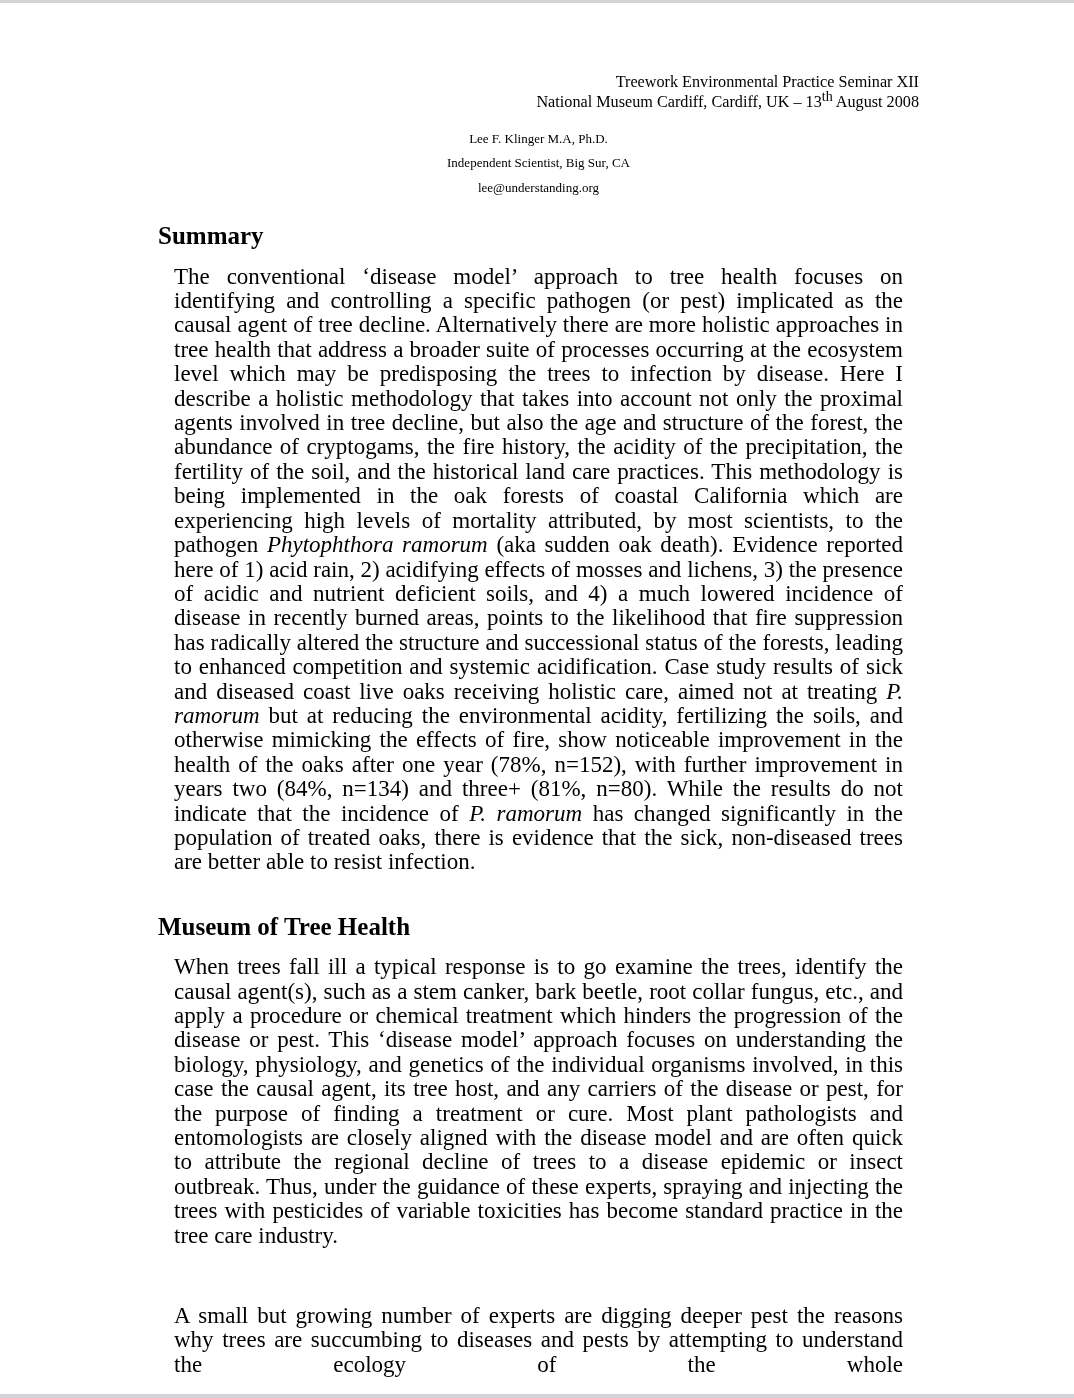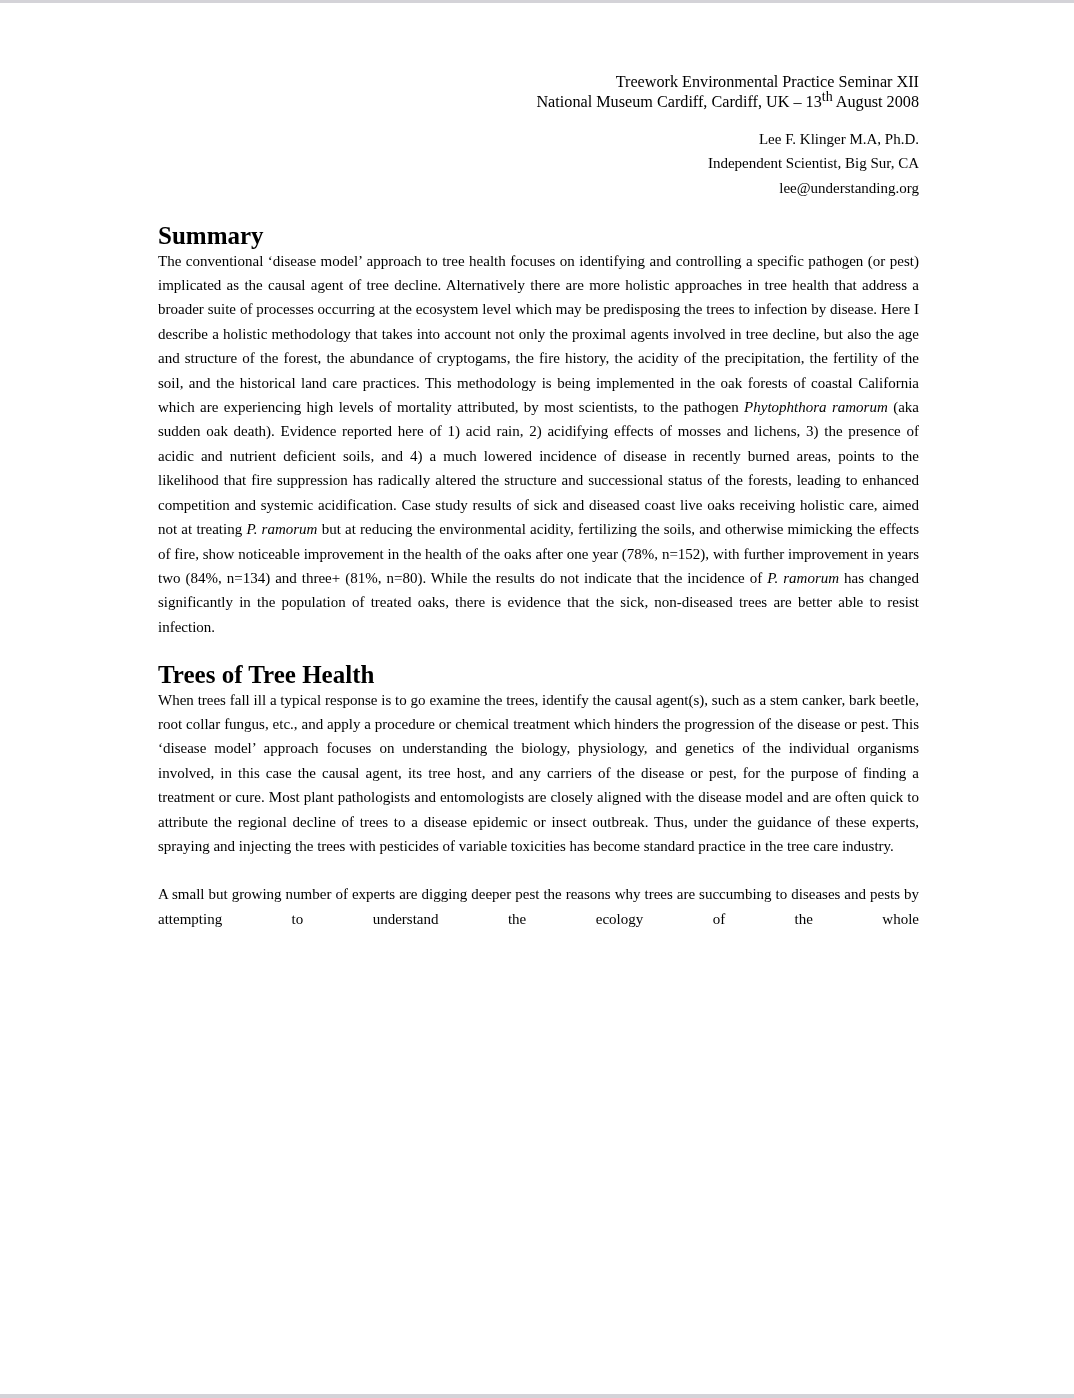--- a/index.html
+++ b/index.html
@@ -7,23 +7,23 @@
     width: 1074px; height: 1398px; background: #ffffff; position: relative; overflow: hidden;
     font-family: "Liberation Serif", "DejaVu Serif", serif; color: #000;
   }
   .bar-top { position: absolute; left: 0; top: 0; width: 1074px; height: 3px; background: #d4d3d8; }
   .bar-bottom { position: absolute; left: 0; bottom: 0; width: 1074px; height: 4px; background: #d4d3d8; }
   .page { position: absolute; left: 158px; top: 72px; width: 761px; }
   .hdr { text-align: right; font-size: 16.2px; line-height: 20px; }
   .hdr .it { font-style: italic; }
   .hdr sup { font-size: 14px; line-height: 0; vertical-align: 6px; }
   .title { text-align: center; font-weight: bold; font-size: 19.5px; margin-top: 17px; line-height: 24px; }
-  .author { text-align: right; font-size: 15px; line-height: 24.4px; margin-top: 15px; }
+  .author { text-align: center; font-size: 13px; line-height: 24.4px; margin-top: 15px; }
   .sec-head { font-weight: bold; font-size: 25px; line-height: 24.4px; }
-  .para { font-size: 15px; line-height: 24.4px; text-align: justify; margin: 0; }
+  .para { font-size: 23px; line-height: 24.4px; text-align: justify; margin: 16px; }
   .gap1 { height: 24px; }
   .gap2 { height: 24px; }
   em { font-style: italic; }
 </style>
 </head>
 <body>
 
 <div class="bar-top"></div>
 
 <div class="page">
@@ -39,19 +39,19 @@
     <div>lee@understanding.org</div>
   </div>
 
   <div style="height:24px"></div>
 
   <div class="sec-head">Summary</div>
   <p class="para"><span>The conventional ‘disease model’ approach to tree health focuses on identifying and controlling a specific pathogen (or pest) implicated as the causal agent of tree decline. Alternatively there are more holistic approaches in tree health that address a broader suite of processes occurring at the ecosystem level which may be predisposing the trees to infection by disease. Here I describe a holistic methodology that takes into account not only the proximal agents involved in tree decline, but also the age and structure of the forest, the abundance of cryptogams, the fire history, the acidity of the precipitation, the fertility of the soil, and the historical land care practices. This methodology is being implemented in the oak forests of coastal California which are experiencing high levels of mortality attributed, by most scientists, to the pathogen </span><em>Phytophthora ramorum</em><span> (aka sudden oak death). Evidence reported here of 1) acid rain, 2) acidifying effects of mosses and lichens, 3) the presence of acidic and nutrient deficient soils, and 4) a much lowered incidence of disease in recently burned areas, points to the likelihood that fire suppression has radically altered the structure and successional status of the forests, leading to enhanced competition and systemic acidification. Case study results of sick and diseased coast live oaks receiving holistic care, aimed not at treating </span><em>P. ramorum</em><span> but at reducing the environmental acidity, fertilizing the soils, and otherwise mimicking the effects of fire, show noticeable improvement in the health of the oaks after one year (78%, n=152), with further improvement in years two (84%, n=134) and three+ (81%, n=80). While the results do not indicate that the incidence of </span><em>P. ramorum</em><span> has changed significantly in the population of treated oaks, there is evidence that the sick, non-diseased trees are better able to resist infection.</span></p>
 
   <div class="gap1"></div>
 
-  <div class="sec-head">Trees of Tree Health</div>
+  <div class="sec-head">Museum of Tree Health</div>
   <p class="para">When trees fall ill a typical response is to go examine the trees, identify the causal agent(s), such as a stem canker, bark beetle, root collar fungus, etc., and apply a procedure or chemical treatment which hinders the progression of the disease or pest. This ‘disease model’ approach focuses on understanding the biology, physiology, and genetics of the individual organisms involved, in this case the causal agent, its tree host, and any carriers of the disease or pest, for the purpose of finding a treatment or cure. Most plant pathologists and entomologists are closely aligned with the disease model and are often quick to attribute the regional decline of trees to a disease epidemic or insect outbreak. Thus, under the guidance of these experts, spraying and injecting the trees with pesticides of variable toxicities has become standard practice in the tree care industry.</p>
   <div class="gap2"></div>
   <p class="para" style="text-align-last: justify;">A small but growing number of experts are digging deeper pest the reasons why trees are succumbing to diseases and pests by attempting to understand the ecology of the whole</p>
 </div>
 
 <div class="bar-bottom"></div>
 
 </body></html>

